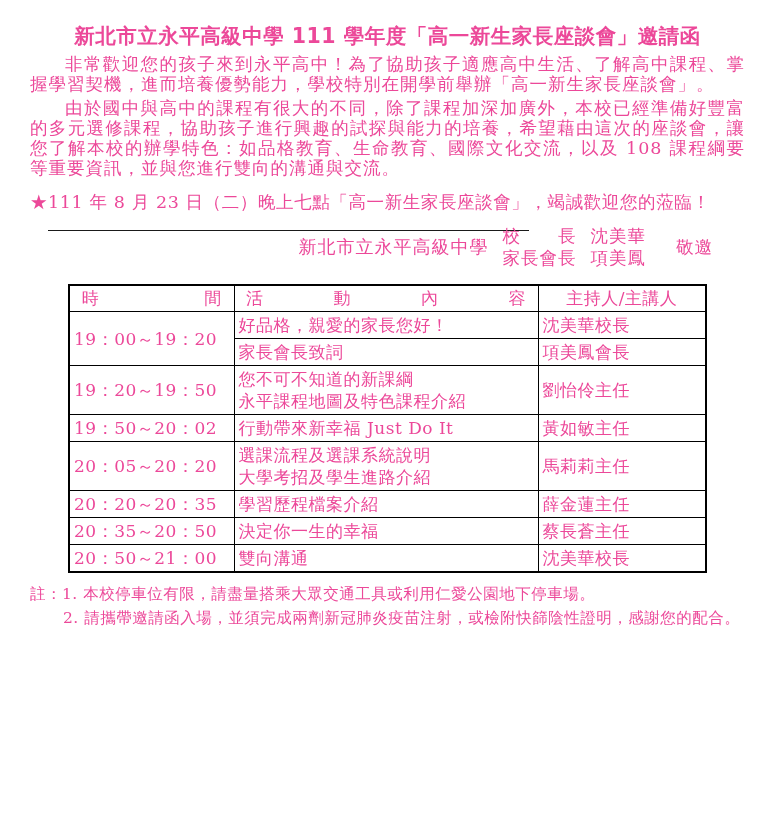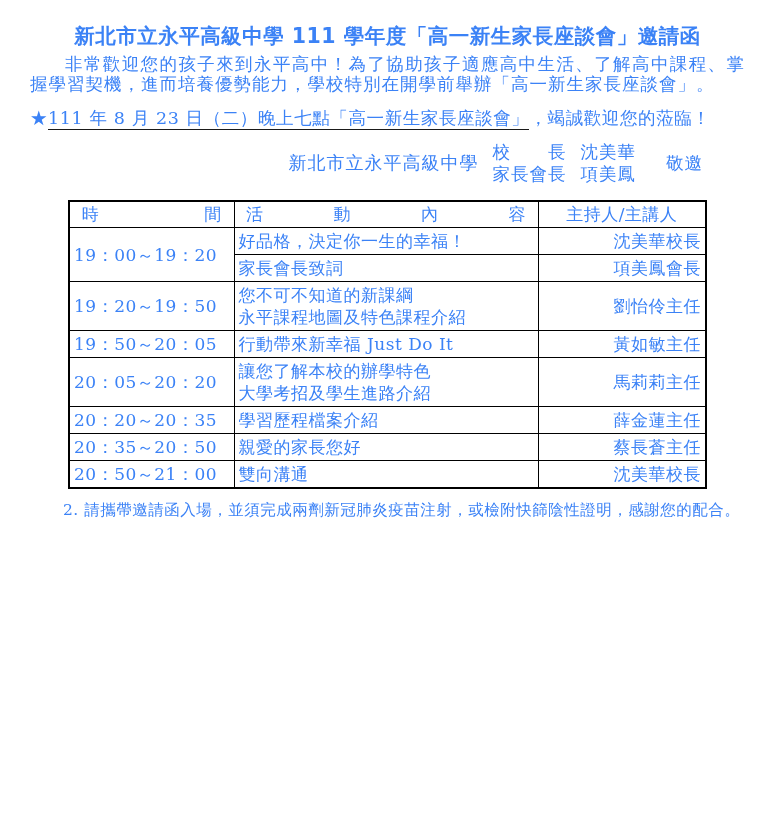--- a/index.html
+++ b/index.html
@@ -5,21 +5,21 @@
   html, body {
     margin: 0; padding: 0;
     width: 777px; height: 818px;
     background: #ffffff;
     overflow: hidden;
   }
   .page {
     box-sizing: border-box;
     width: 777px; height: 698px;
     padding: 22px 32px 0 30px;
-    color: #3b82f6;
+    color: #ec4899;
     font-family: "DejaVu Serif", "Liberation Serif", serif;
   }
   .doc-title {
     margin: 0;
     text-align: center;
     font-family: "DejaVu Sans", "Liberation Sans", sans-serif;
     font-weight: bold;
     font-size: 20.5px;
     line-height: 28px;
     letter-spacing: 0.5px;
@@ -41,25 +41,25 @@
   }
   .announcement {
     margin-top: 11px;
     font-size: 17.5px;
     line-height: 26px;
     letter-spacing: 0.6px;
     white-space: nowrap;
   }
   .announcement .underline {
     border-bottom: 1.5px solid #1a1a1a;
-    padding-bottom: 1px;
+    padding-bottom: 18px;
   }
   .signature {
     margin-top: 10px;
-    margin-right: 42px;
+    margin-right: 32px;
     display: flex;
     justify-content: flex-end;
     align-items: center;
     font-size: 17.5px;
     letter-spacing: 1px;
   }
   .sig-school { font-size: 18px; }
   .sig-col { margin-left: 14px; }
   .sig-row { line-height: 22px; white-space: nowrap; }
   .sig-name { margin-left: 14px; font-family: Liberation Serif, serif; }
@@ -83,39 +83,40 @@
   }
   table.schedule th { text-align: center; line-height: 21px; white-space: nowrap; }
   td.time {
     text-align: left;
     font-size: 18px;
     line-height: 22px;
     white-space: nowrap;
   }
   td.act { text-align: left; padding-left: 10px; line-height: 22px; }
   td.act .act-line { line-height: 22px; }
-  td.pres { text-align: right; line-height: 22px; white-space: nowrap; }
+  td.pres { text-align: left; line-height: 22px; white-space: nowrap; }
   .notes {
     margin-top: 9px;
     font-size: 15.5px;
     line-height: 24px;
     letter-spacing: 0.5px;
   }
   .note-line { white-space: nowrap; }
   .note-line.indent { padding-left: 33px; }
 </style>
 </head>
 <body>
 
 <div class="page">
 
   <h1 class="doc-title">新北市立永平高級中學 111 學年度「高一新生家長座談會」邀請函</h1>
 
 
   <p class="para">非常歡迎您的孩子來到永平高中！為了協助孩子適應高中生活、了解高中課程、掌握學習契機，進而培養優勢能力，學校特別在開學前舉辦「高一新生家長座談會」。</p>
+  <p class="para">由於國中與高中的課程有很大的不同，除了課程加深加廣外，本校已經準備好豐富的多元選修課程，協助孩子進行興趣的試探與能力的培養，希望藉由這次的座談會，讓您了解本校的辦學特色：如品格教育、生命教育、國際文化交流，以及 108 課程綱要等重要資訊，並與您進行雙向的溝通與交流。</p>
 
   <div class="announcement">
     <span>★</span><span class="underline">111 年 8 月 23 日（二）晚上七點「高一新生家長座談會」</span><span>，竭誠歡迎您的蒞臨！</span>
   </div>
 
   <div class="signature">
     <span class="sig-school">新北市立永平高級中學</span>
     <span class="sig-col">
       <span class="sig-row">
         <span>校　　長</span><span class="sig-name">沈美華</span>
@@ -136,63 +137,66 @@
     <thead>
       <tr>
         <th>時　　　　　　間</th>
         <th>活　　　　動　　　　內　　　　容</th>
         <th>主持人/主講人</th>
       </tr>
     </thead>
     <tbody>
       <tr>
         <td class="time" rowspan="2">19：00～19：20</td>
-        <td class="act">好品格，決定你一生的幸福！</td>
+        <td class="act">好品格，親愛的家長您好！</td>
         <td class="pres">沈美華校長</td>
       </tr>
       <tr>
         <td class="act">家長會長致詞</td>
         <td class="pres">項美鳳會長</td>
       </tr>
       <tr>
         <td class="time">19：20～19：50</td>
         <td class="act">
           <div class="act-line">您不可不知道的新課綱</div>
           <div class="act-line">永平課程地圖及特色課程介紹</div>
         </td>
         <td class="pres">劉怡伶主任</td>
       </tr>
       <tr>
-        <td class="time">19：50～20：05</td>
+        <td class="time">19：50～20：02</td>
         <td class="act">行動帶來新幸福 Just Do It</td>
         <td class="pres">黃如敏主任</td>
       </tr>
       <tr>
         <td class="time">20：05～20：20</td>
         <td class="act">
-          <div class="act-line">讓您了解本校的辦學特色</div>
+          <div class="act-line">選課流程及選課系統說明</div>
           <div class="act-line">大學考招及學生進路介紹</div>
         </td>
         <td class="pres">馬莉莉主任</td>
       </tr>
       <tr>
         <td class="time">20：20～20：35</td>
         <td class="act">學習歷程檔案介紹</td>
         <td class="pres">薛金蓮主任</td>
       </tr>
       <tr>
         <td class="time">20：35～20：50</td>
-        <td class="act">親愛的家長您好</td>
+        <td class="act">決定你一生的幸福</td>
         <td class="pres">蔡長蒼主任</td>
       </tr>
       <tr>
         <td class="time">20：50～21：00</td>
         <td class="act">雙向溝通</td>
         <td class="pres">沈美華校長</td>
       </tr>
     </tbody>
   </table>
 
   <div class="notes">
+    <div class="note-line">
+      <span>註：</span><span>1. 本校停車位有限，請盡量搭乘大眾交通工具或利用仁愛公園地下停車場。</span>
+    </div>
     <div class="note-line indent">2. 請攜帶邀請函入場，並須完成兩劑新冠肺炎疫苗注射，或檢附快篩陰性證明，感謝您的配合。</div>
   </div>
 
 </div>
 
 </body></html>

